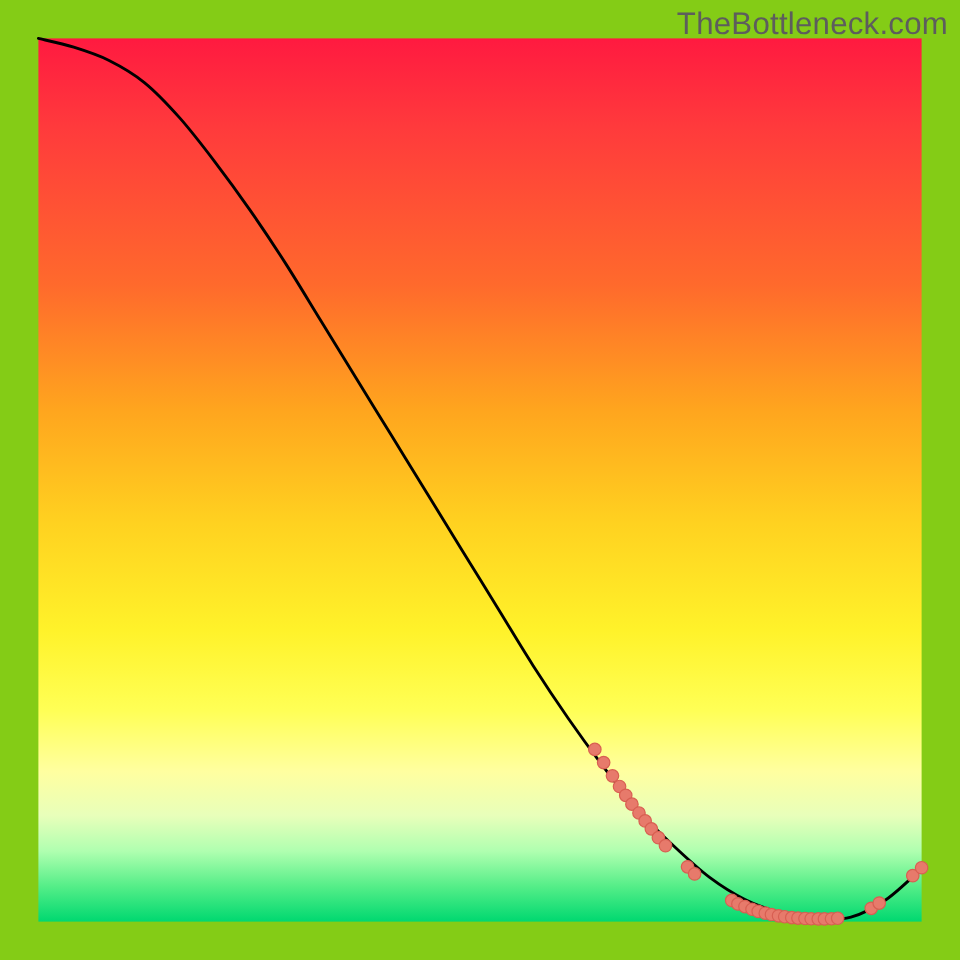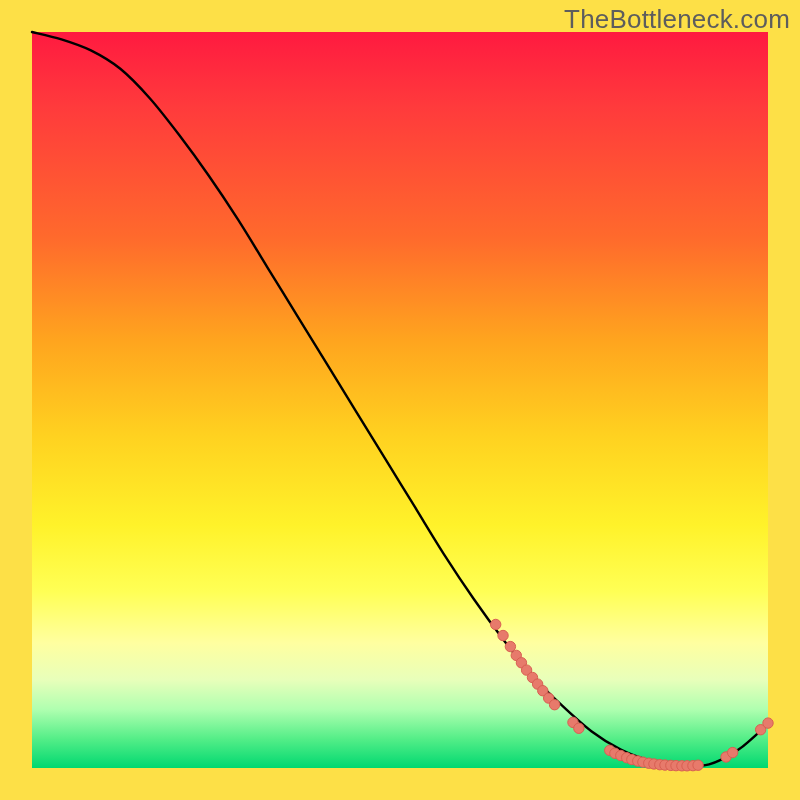--- a/index.html
+++ b/index.html
@@ -8,21 +8,21 @@
     width: 800px;
     height: 800px;
     background: #000;
     overflow: hidden;
     font-family: Arial, Helvetica, sans-serif;
   }
   .frame {
     position: relative;
     width: 800px;
     height: 800px;
-    background: #fde047;
+    background: #84cc16;
   }
   .watermark {
     position: absolute;
     top: 4px;
     right: 10px;
     color: #5d5d5d;
     font-size: 26px;
     letter-spacing: 0.2px;
     font-weight: 400;
     z-index: 5;

